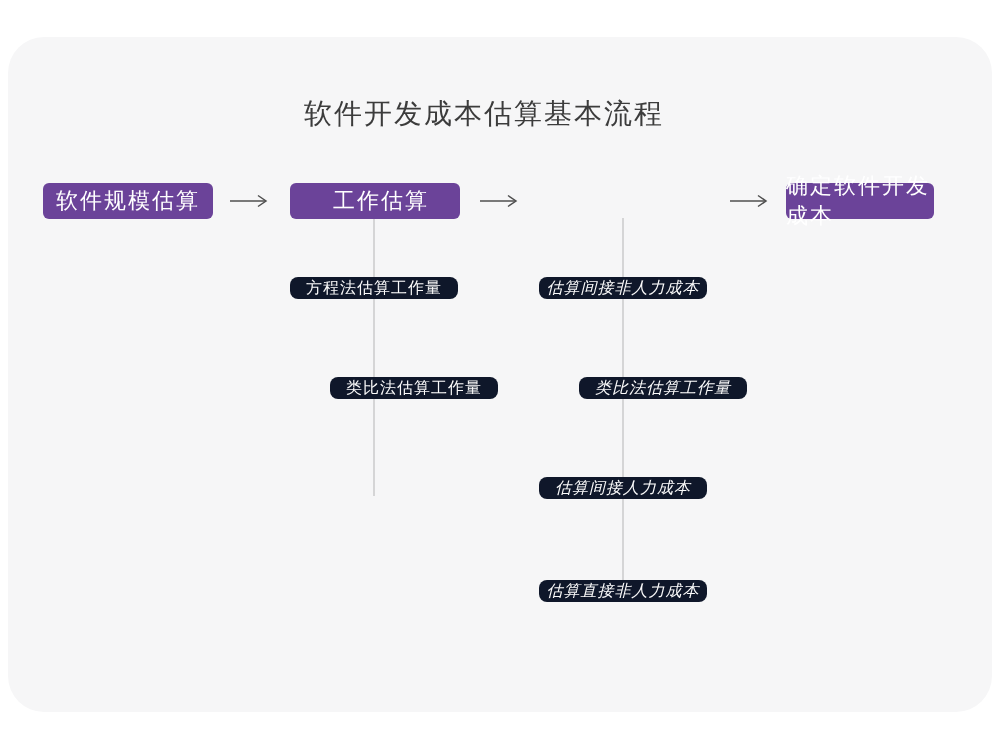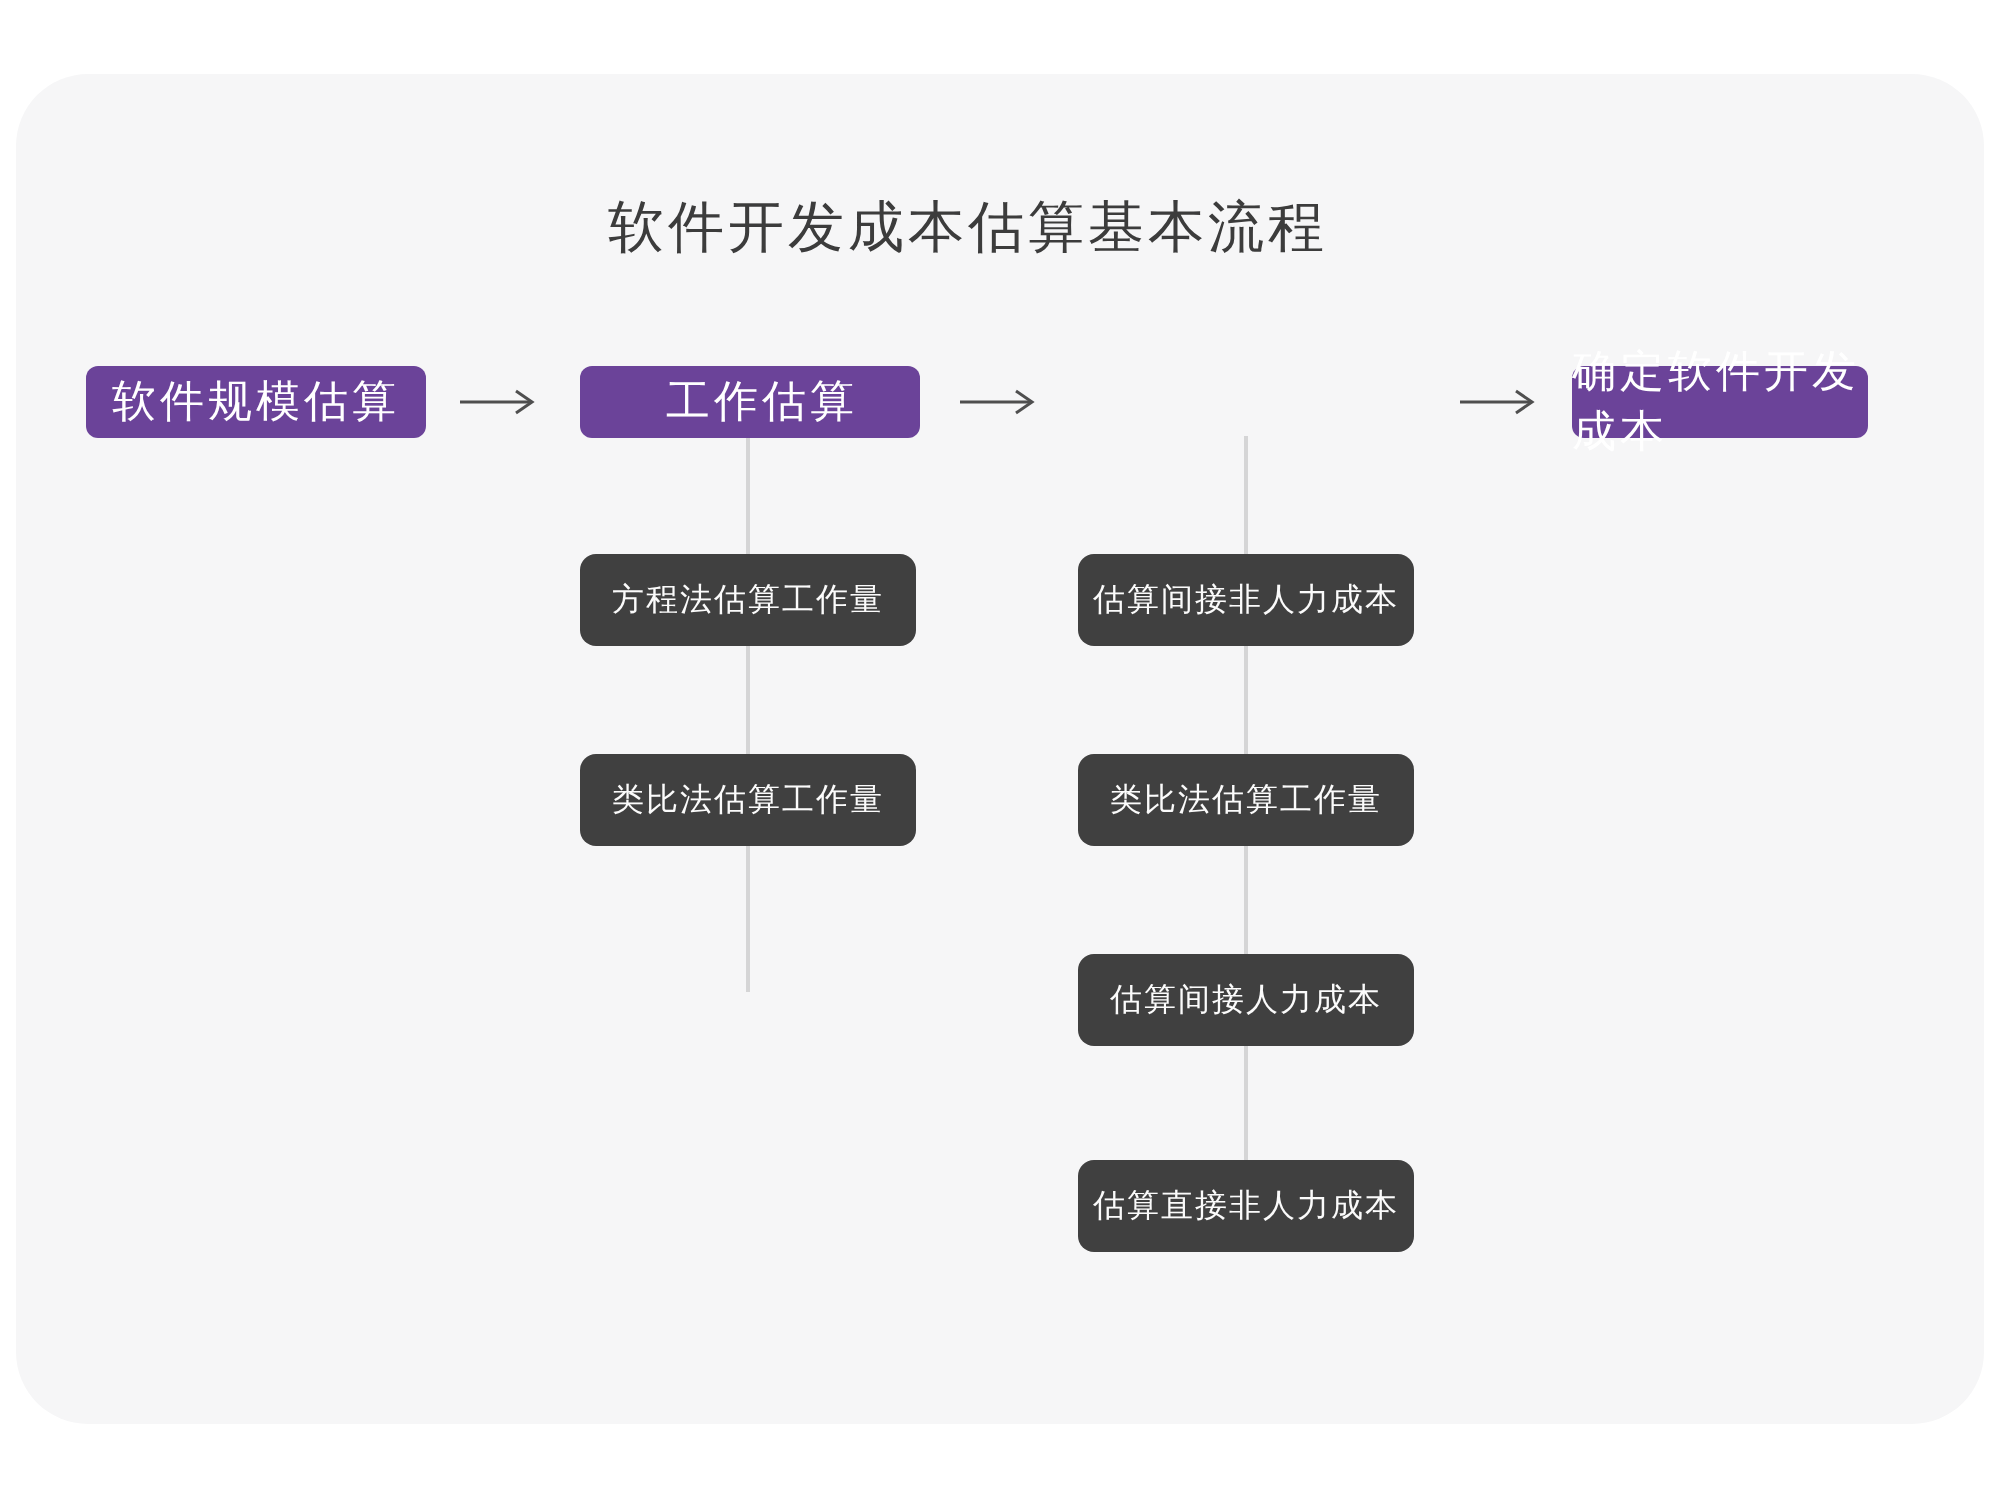--- a/index.html
+++ b/index.html
@@ -60,35 +60,35 @@
   .connector {
     position: absolute;
     width: 2px;
     background: #d5d5d6;
     z-index: 1;
   }
   .connector-work { left: 373px; top: 218px; height: 278px; }
   .connector-cost { left: 622px; top: 218px; height: 381px; }
   .sub-box {
     position: absolute;
-    width: 168px; height: 46px;
-    background: #404040;
+    width: 168px; height: 22px;
+    background: #0f172a;
     border-radius: 8px;
     color: #fbfbfb;
     font-size: 16px;
     letter-spacing: 1px;
     display: flex;
     align-items: center;
     justify-content: center;
     z-index: 2;
   }
   .col-work { left: 290px; }
-  .col-cost { left: 539px; }
+  .col-cost { left: 539px; font-style: italic; }
   .row-1 { top: 277px; }
-  .row-2 { top: 377px; }
+  .row-2 { top: 377px; margin-left: 40px; }
   .row-3 { top: 477px; }
   .row-4 { top: 580px; }
 </style>
 </head>
 <body>
 
 <div class="stage">
 
   <div class="card"></div>
 

